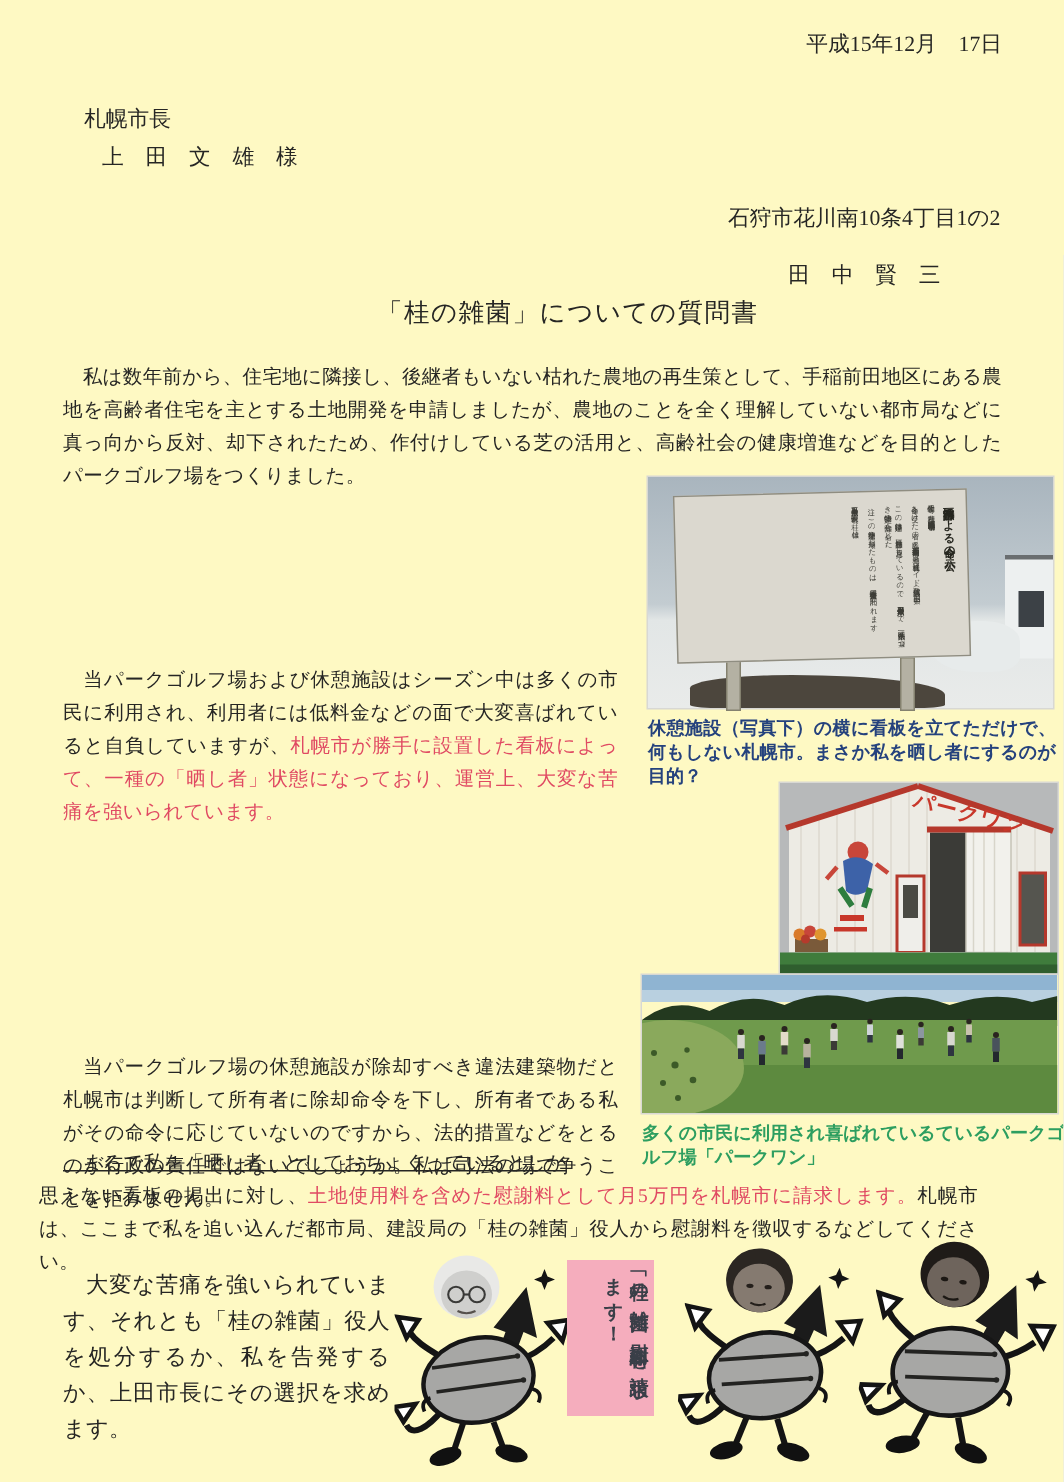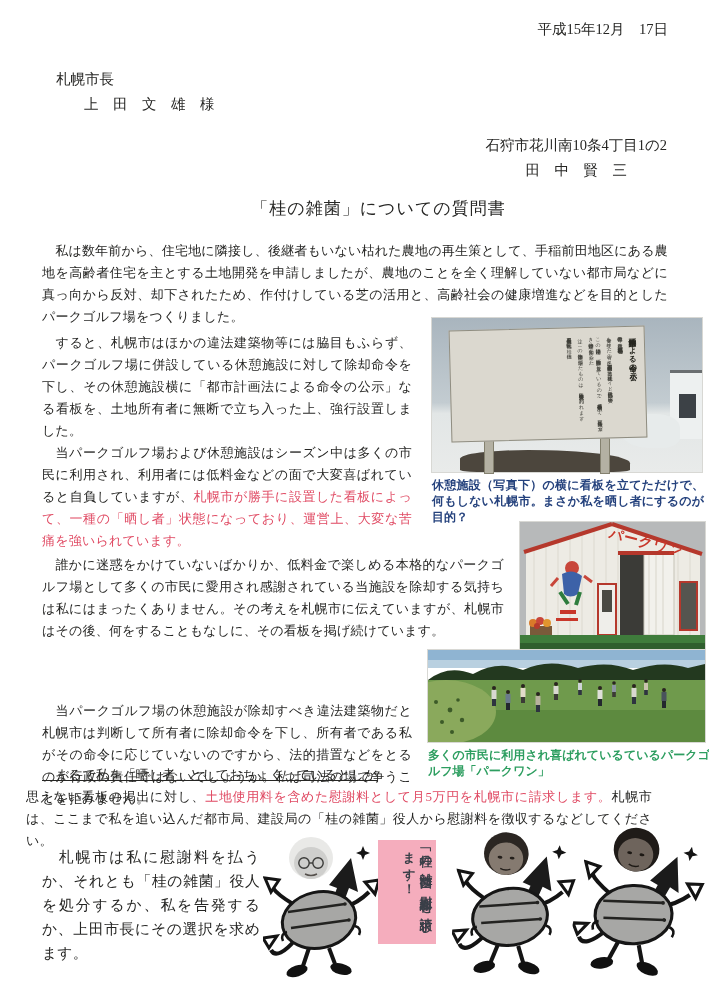--- a/index.html
+++ b/index.html
@@ -1,18 +1,18 @@
 <!DOCTYPE html>
 <html style="--red_text: #e04a63; --caption_blue: #25427d; --caption_green: #2d9e60; --stamp_pink: #f5adbd;"><head>
 <meta charset="utf-8">
 <style>
   html,body{margin:0;padding:0;background:#e8e8e6;}
   .page{
     position:relative;width:709px;height:988px;margin:0 auto;
-    background:#ffffff;overflow:hidden;
+    background:#fef9c3;overflow:hidden;
     font-family:"Liberation Serif","DejaVu Serif",serif;
     color:#262624;
   }
   .abs{position:absolute;}
   .jp{font-size:13px;line-height:22px;text-align:justify;letter-spacing:.2px;}
   .p7{font-size:14.8px;line-height:24px;}
   .red{color:var(--red_text,#e04a63);}
   .hdr{font-size:14.5px;}
   .title{font-size:17px;letter-spacing:1px;margin-left:24px;}
   
@@ -55,33 +55,31 @@
   }
   .germ{position:absolute;}
 </style>
 </head>
 <body>
 
 <div class="page">
 
   <div class="abs hdr" style="top:20px;right:41px;">平成15年12月　17日</div>
   <div class="abs hdr" style="top:70px;left:56px;">札幌市長</div>
-  <div class="abs hdr" style="top:95px;left:84px;">上　田　文　雄　様</div>
+  <div class="abs hdr" style="top:95px;left:68px;">上　田　文　雄　様</div>
   <div class="abs hdr" style="top:136px;right:42px;">石狩市花川南10条4丁目1の2</div>
-  <div class="abs hdr" style="top:161px;right:82px;">田　中　賢　三</div>
+  <div class="abs hdr" style="top:174px;right:82px;">田　中　賢　三</div>
   <div class="abs title" style="top:197px;left:0;width:709px;text-align:center;">「桂の雑菌」についての質問書</div>
 
   <div class="abs jp" style="top:240px;left:42px;width:626px;">　私は数年前から、住宅地に隣接し、後継者もいない枯れた農地の再生策として、手稲前田地区にある農地を高齢者住宅を主とする土地開発を申請しましたが、農地のことを全く理解していない都市局などに真っ向から反対、却下されたため、作付けしている芝の活用と、高齢社会の健康増進などを目的としたパークゴルフ場をつくりました。</div>
-  <div class="abs jp" style="top:332px;left:42px;width:370px;">　すると、札幌市はほかの違法建築物等には脇目もふらず、パークゴルフ場に併設している休憩施設に対して除却命令を下し、その休憩施設横に「都市計画法による命令の公示」なる看板を、土地所有者に無断で立ち入った上、強行設置しました。</div>
   <div class="abs jp" style="top:442px;left:42px;width:370px;font-family:Liberation Serif, serif;"><span>　当パークゴルフ場および休憩施設はシーズン中は多くの市民に利用され、利用者には低料金などの面で大変喜ばれていると自負していますが、</span><span class="red">札幌市が勝手に設置した看板によって、一種の「晒し者」状態になっており、運営上、大変な苦痛を強いられています。</span></div>
-  <div class="abs jp" style="top:554px;left:42px;width:462px;">　誰かに迷惑をかけていないばかりか、低料金で楽しめる本格的なパークゴルフ場として多くの市民に愛用され感謝されている当施設を除却する気持ちは私にはまったくありません。その考えを札幌市に伝えていますが、札幌市はその後、何をすることもなしに、その看板を掲げ続けています。</div>
   <div class="abs jp" style="top:700px;left:42px;width:370px;">　当パークゴルフ場の休憩施設が除却すべき違法建築物だと札幌市は判断して所有者に除却命令を下し、所有者である私がその命令に応じていないのですから、法的措置などをとるのが行政の責任ではないでしょうか。私は司法の場で争うことを拒みません。</div>
   <div class="abs jp" style="top:764px;left:42px;width:380px;text-decoration:underline;">　まるで私を「晒し者」としておちょくっているとしか</div>
   <div class="abs jp" style="top:786px;left:26px;width:626px;"><span>思えない看板の掲出に対し、</span><span class="red">土地使用料を含めた慰謝料として月5万円を札幌市に請求します。</span><span>札幌市は、ここまで私を追い込んだ都市局、建設局の「桂の雑菌」役人から慰謝料を徴収するなどしてください。</span></div>
-  <div class="abs jp p7" style="top:845px;left:42px;width:218px;">　札幌市は私に慰謝料を払うか、それとも「桂の雑菌」役人を処分するか、私を告発するか、上田市長にその選択を求めます。</div>
+  <div class="abs jp p7" style="top:845px;left:42px;width:218px;">　大変な苦痛を強いられています、それとも「桂の雑菌」役人を処分するか、私を告発するか、上田市長にその選択を求めます。</div>
 
   <div class="abs photo1" style="left:432px;top:318px;">
     <div class="ph1-building"></div>
     <div class="ph1-window"></div>
     <div class="ph1-snowpile"></div>
     <div class="ph1-mud"></div>
     <div class="sign-post" style="left:52px;"></div>
     <div class="sign-post" style="left:168px;"></div>
     <div class="sign">
       <div class="sign-col sign-head">都市計画法による命令の公示</div>

